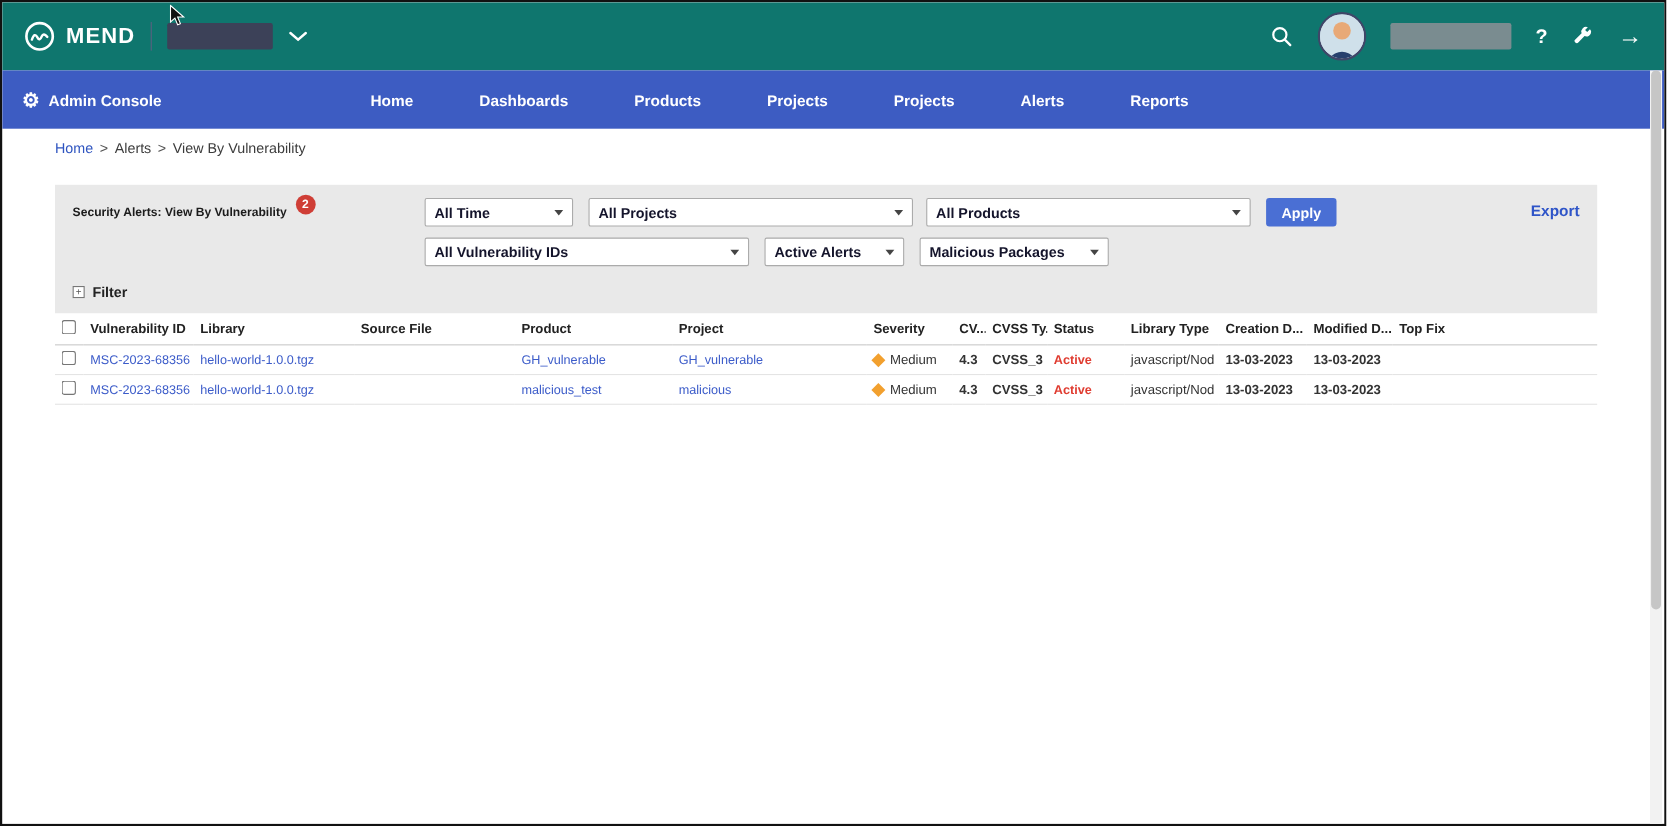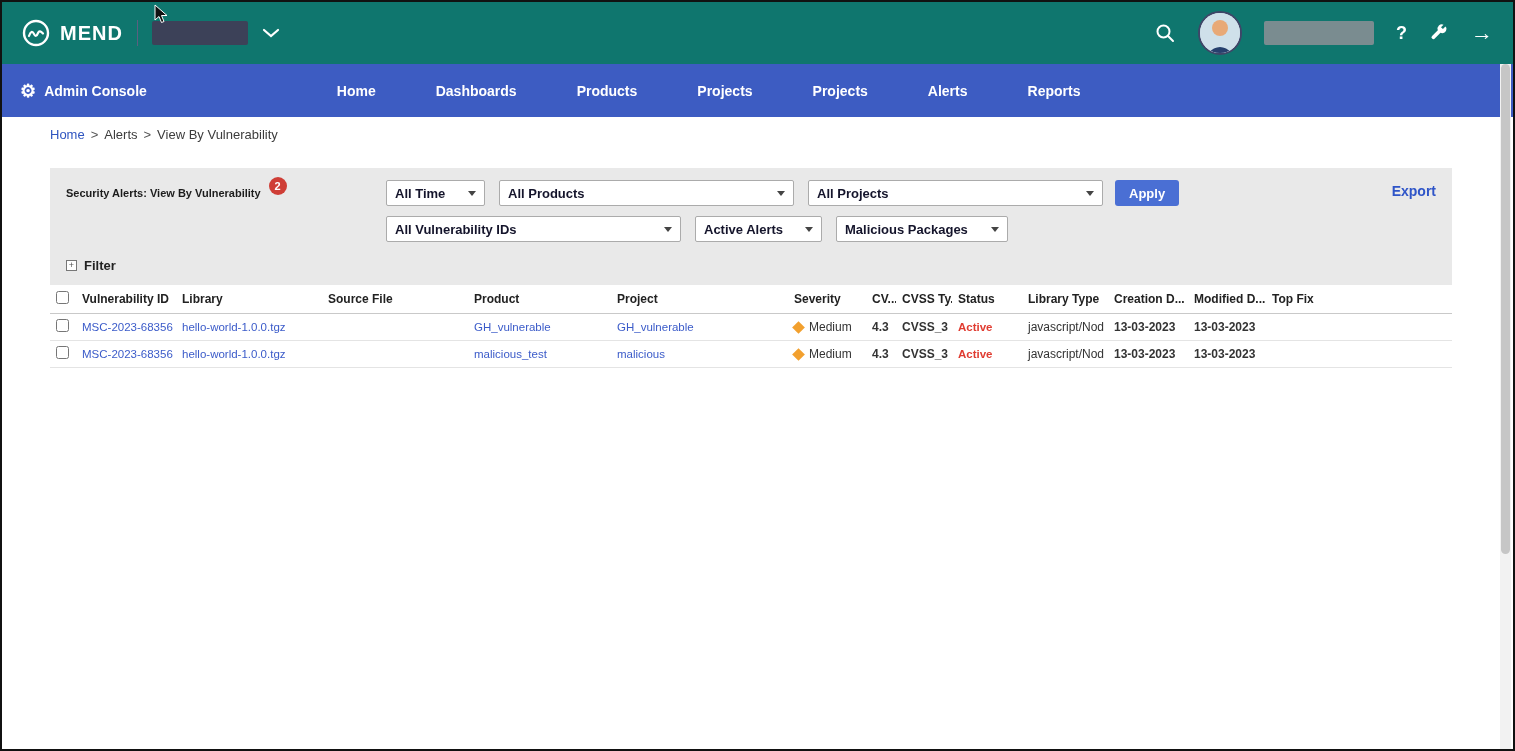--- a/index.html
+++ b/index.html
@@ -57,21 +57,21 @@
   .select{
     position:relative; height:26px; background:#fff; border:1px solid #ababab;
     border-radius:2px; display:flex; align-items:center; padding:0 24px 0 8px;
     font-size:13px; font-weight:bold; color:#14142b; cursor:pointer; white-space:nowrap;
   }
   .select::after{
     content:""; position:absolute; right:8px; top:10px; width:0; height:0;
     border-left:4px solid transparent; border-right:4px solid transparent;
     border-top:5px solid #444;
   }
-  .sel-time{ width:99px; margin-right:14px; }
+  .sel-time{ width:135px; margin-right:14px; }
   .sel-products{ width:295px; margin-right:14px; }
   .sel-projects{ width:295px; margin-right:12px; }
   .sel-vuln{ width:295px; margin-right:14px; }
   .sel-alerts{ width:127px; margin-right:14px; }
   .sel-type{ width:172px; }
   .apply-btn{
     height:26px; padding:0 14px; background:#4a6fd4; color:#fff; border:none;
     font-size:13px; font-weight:bold; border-radius:3px; cursor:pointer;
     font-family:"Liberation Sans", sans-serif;
   }
@@ -191,25 +191,25 @@
   <div class="panel">
     <div class="panel-head">
 
       <div class="ph-row1">
         <div class="ph-title-wrap">
           <span class="ph-title">Security Alerts: View By Vulnerability</span><span class="badge">2</span>
         </div>
         <div class="select sel-time">
           <span>All Time</span>
         </div>
+        <div class="select sel-projects">
+          <span>All Projects</span>
+        </div>
         <div class="select sel-products">
           <span>All Products</span>
-        </div>
-        <div class="select sel-projects">
-          <span>All Projects</span>
         </div>
         <button class="apply-btn">Apply</button>
         <span class="export-link">Export</span>
       </div>
 
       <div class="ph-row2">
         <div class="select sel-vuln">
           <span>All Vulnerability IDs</span>
         </div>
         <div class="select sel-alerts">

